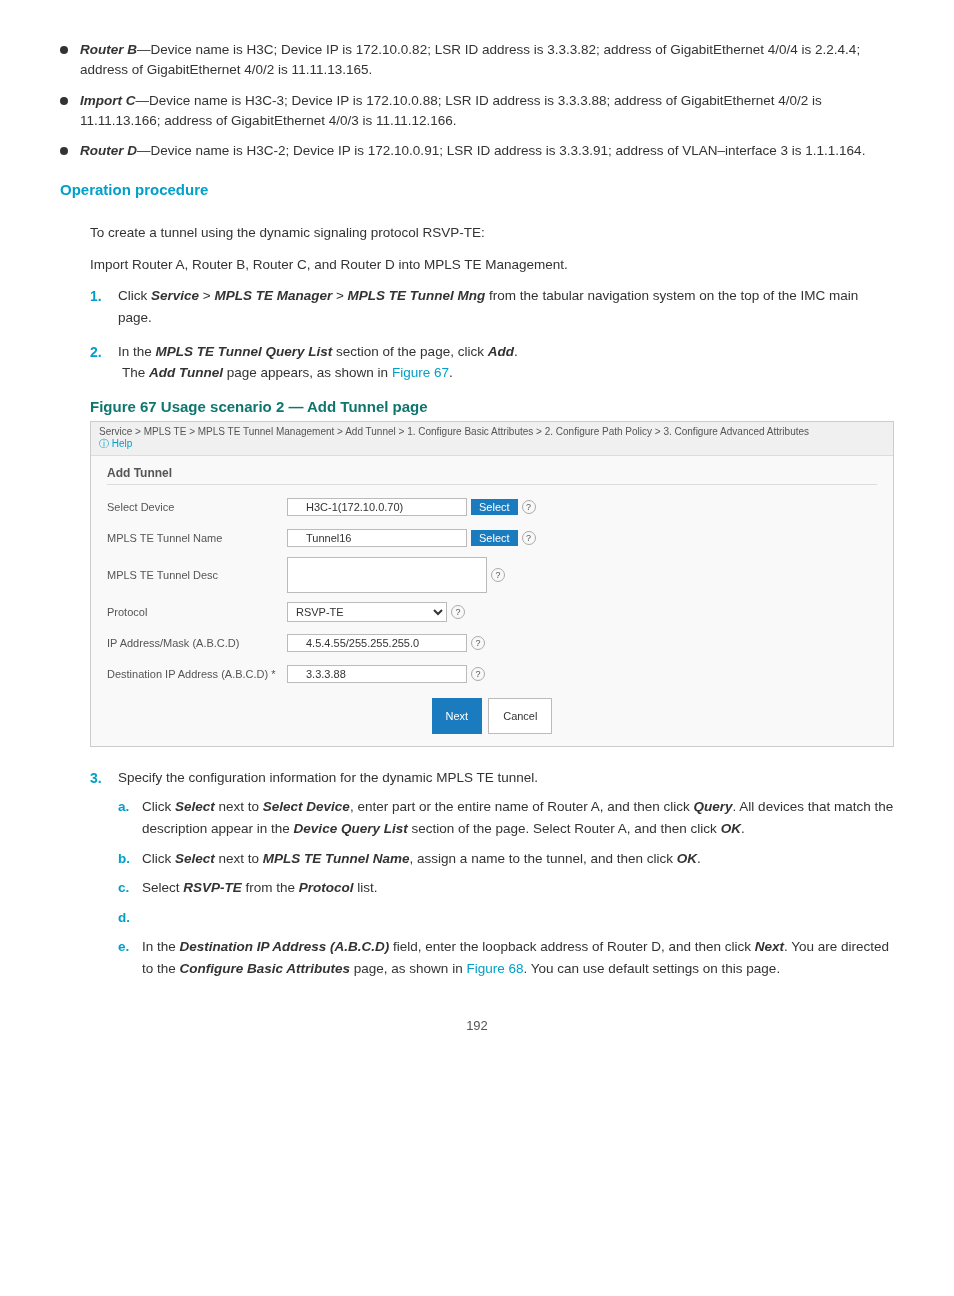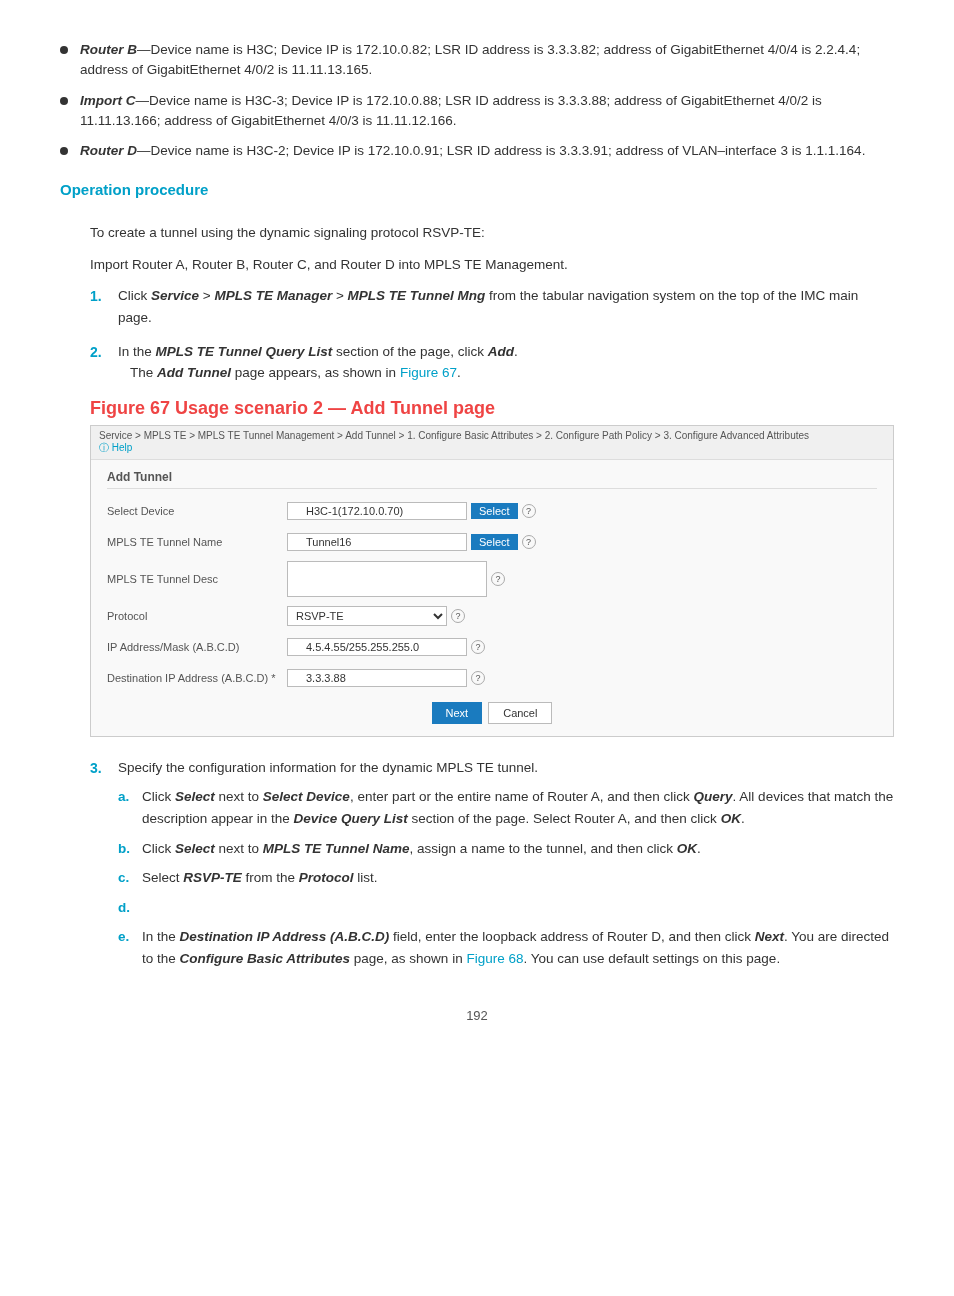--- a/index.html
+++ b/index.html
@@ -74,22 +74,22 @@
     .alpha-label {
       color: #00a0c8;
       font-weight: bold;
       font-size: 13.5px;
       min-width: 24px;
       flex-shrink: 0;
     }
     b { font-weight: bold; font-style: italic; }
     .cyan-link { color: #00a0c8; text-decoration: none; }
     .figure-caption {
-      color: #ef4444;
-      font-size: 18px;
+      color: #0f766e;
+      font-size: 15px;
       font-weight: bold;
       margin-bottom: 6px;
       margin-top: 14px;
     }
 
     
     .screenshot-box {
       border: 1px solid #ccc;
       background: #f9f9f9;
       margin-bottom: 20px;
@@ -192,21 +192,21 @@
       color: #fff;
       border: none;
       padding: 4px 14px;
       font-size: 11px;
       cursor: pointer;
     }
     .ss-btn-cancel {
       background: #fff;
       color: #333;
       border: 1px solid #bbb;
-      padding: 4px 14px;
+      padding: 11px 14px;
       font-size: 11px;
       cursor: pointer;
     }
     .page-number {
       text-align: center;
       color: #555;
       font-size: 13px;
       margin-top: 30px;
     }
     .content-indent {
@@ -243,21 +243,21 @@
       <span class="num-label">1.</span>
       <span>
         <span>Click </span><b>Service</b><span> &gt; </span><b>MPLS TE Manager</b><span> &gt; </span><b>MPLS TE Tunnel Mng</b><span> from the tabular navigation system on the top of the IMC main page.</span>
       </span>
     </li>
     <li>
       <span class="num-label">2.</span>
       <div>
         <span>In the </span><b>MPLS TE Tunnel Query List</b><span> section of the page, click </span><b>Add</b><span>.</span>
         <br>
-        <span style="margin-left:12px">
+        <span style="margin-left:4px">
           <span>The </span><b>Add Tunnel</b><span> page appears, as shown in </span><a class="cyan-link">Figure 67</a><span>.</span>
         </span>
       </div>
     </li>
   </ol>
 
   <div class="figure-caption">Figure 67 Usage scenario 2 — Add Tunnel page</div>
 
   <div class="screenshot-box">
     <div class="ss-breadcrumb">

